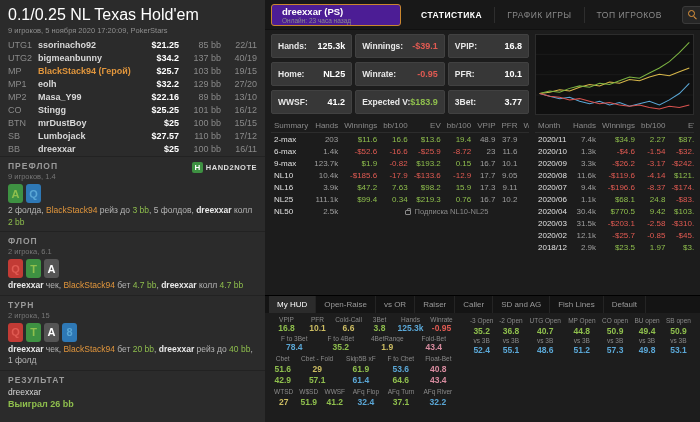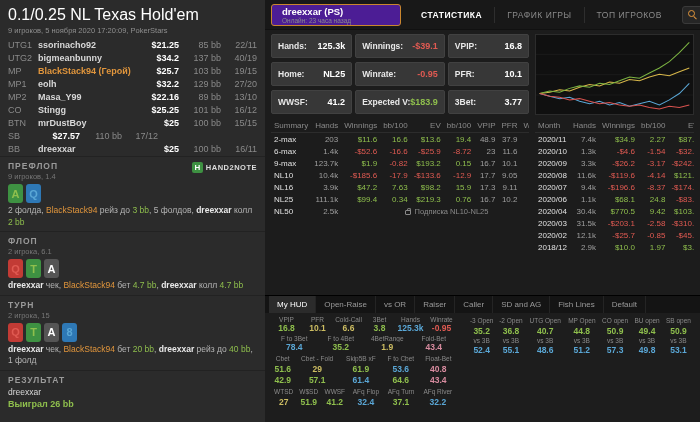--- a/index.html
+++ b/index.html
@@ -150,20 +150,21 @@
     </div>
         <div class="player-row">
       <span class="p-pos">BTN</span>
       <span class="p-name">mrDustBoy</span>
       <span class="p-stack">$25</span>
       <span class="p-bb">100 bb</span>
       <span class="p-stats">15/15</span>
     </div>
         <div class="player-row">
       <span class="p-pos">SB</span>
+      <span class="p-name">Lumbojack</span>
       <span class="p-stack">$27.57</span>
       <span class="p-bb">110 bb</span>
       <span class="p-stats">17/12</span>
     </div>
         <div class="player-row">
       <span class="p-pos">BB</span>
       <span class="p-name">dreexxar</span>
       <span class="p-stack">$25</span>
       <span class="p-bb">100 bb</span>
       <span class="p-stats">16/11</span>
@@ -432,21 +433,21 @@
               <tr>
                 <td class="first">2020/02</td>
                 <td class="">12.1k</td>
                 <td class="neg">-$25.7</td>
                 <td class="neg">-0.85</td>
                 <td class="neg">-$45.2</td>
               </tr>
               <tr>
                 <td class="first">2018/12</td>
                 <td class="">2.9k</td>
-                <td class="pos">$10.0</td>
+                <td class="pos">$23.5</td>
                 <td class="pos">1.97</td>
                 <td class="pos">$3.3</td>
               </tr>
             </tbody>
           </table>
       </div>
     </div>
 
     <div class="hud">
       <nav class="hud-tabs">

